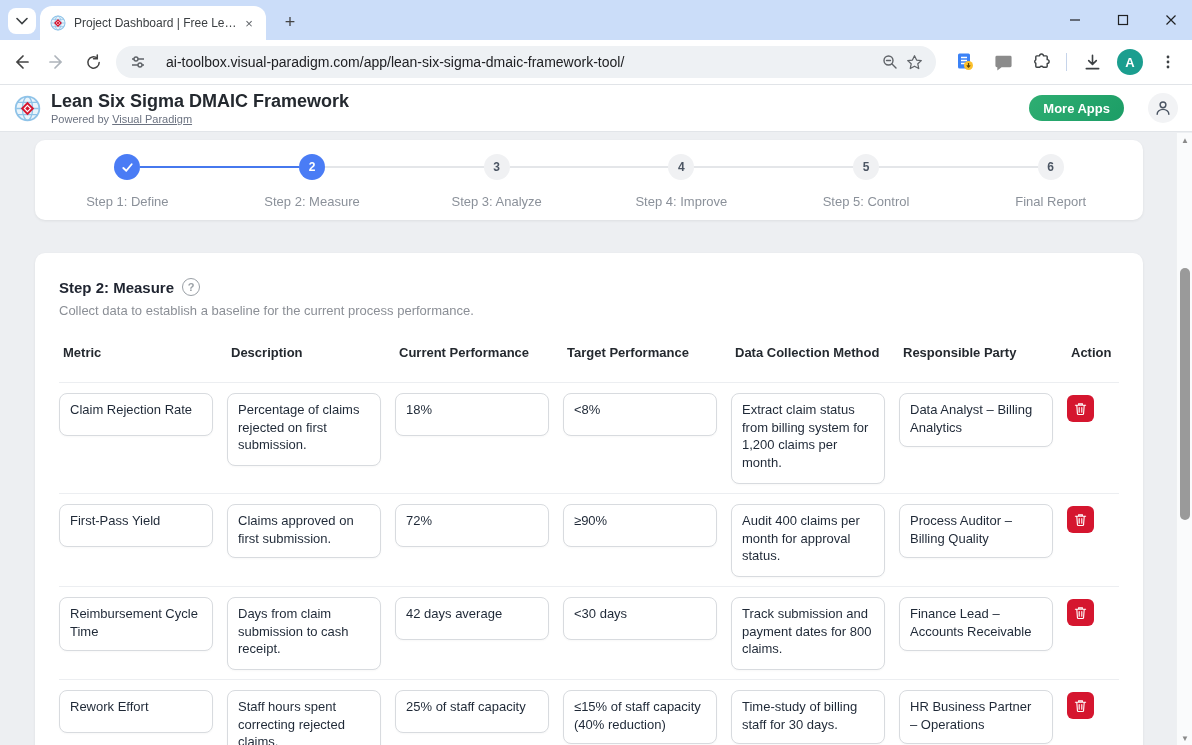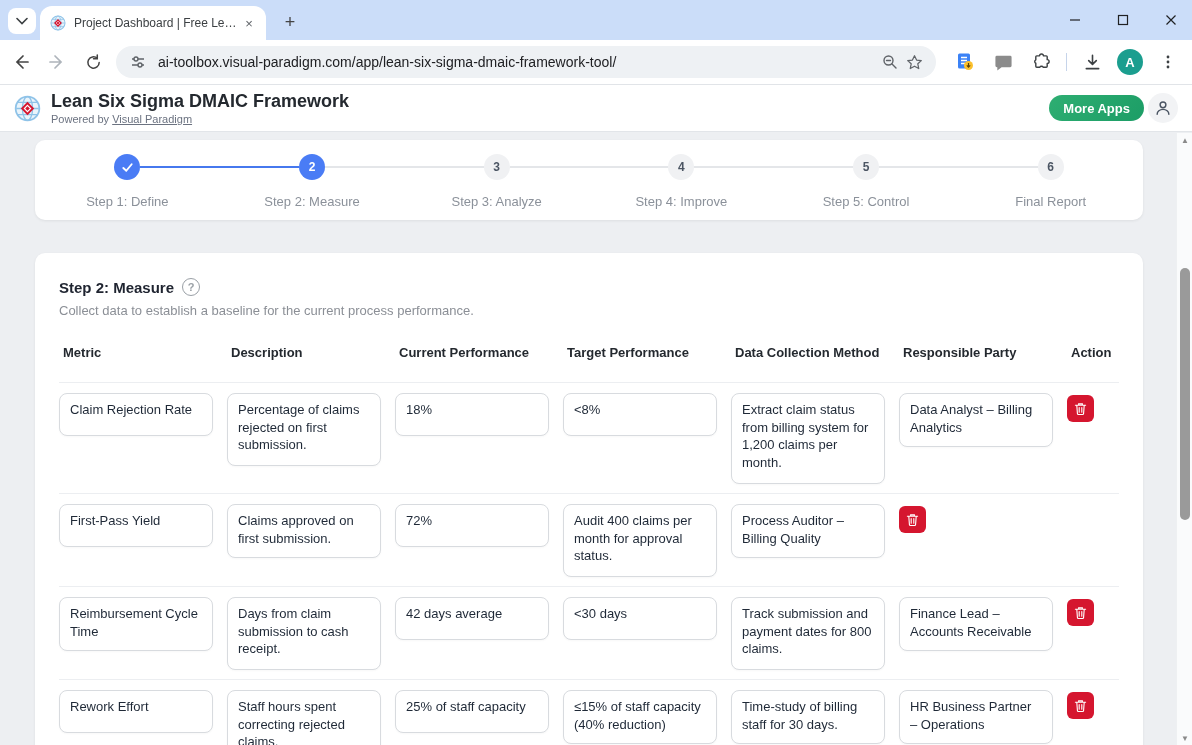--- a/index.html
+++ b/index.html
@@ -8,31 +8,31 @@
   .tab-chevron-btn { position:absolute; left:8px; top:8px; width:28px; height:26px; background:#fff; border-radius:8px; display:flex; align-items:center; justify-content:center; cursor:pointer; }
   .tab { position:absolute; left:40px; top:6px; width:226px; height:34px; background:#fff; border-radius:12px 12px 0 0; display:flex; align-items:center; padding:0 8px 0 10px; }
   .tab-title { font-size:12px; color:#3c4043; white-space:nowrap; overflow:hidden; text-overflow:ellipsis; flex:1; margin-left:8px; }
   .tab-close { width:18px; height:18px; display:flex; align-items:center; justify-content:center; border-radius:50%; font-size:13px; color:#5f6368; cursor:pointer; }
   .newtab-btn { position:absolute; left:278px; top:10px; width:24px; height:24px; display:flex; align-items:center; justify-content:center; font-size:18px; color:#444; cursor:pointer; }
   .win-controls { position:absolute; right:14px; top:0; height:40px; display:flex; align-items:center; gap:34px; }
   .win-btn { width:14px; height:14px; display:flex; align-items:center; justify-content:center; color:#202124; cursor:pointer; }
   .toolbar { position:absolute; left:0; top:40px; width:1192px; height:45px; background:#fff; border-bottom:1px solid #e1e4e8; display:flex; align-items:center; }
   .nav-icon { width:30px; height:30px; display:flex; align-items:center; justify-content:center; margin-left:6px; border-radius:50%; cursor:pointer; }
   .urlbar { margin-left:8px; width:820px; height:32px; background:#eef1f4; border-radius:16px; display:flex; align-items:center; padding:0 10px; }
-  .url-text { flex:1; font-size:14px; color:#202124; margin-left:8px; white-space:nowrap; overflow:hidden; }
+  .url-text { flex:1; font-size:14px; color:#202124; margin-left:16px; white-space:nowrap; overflow:hidden; }
   .urlbar .mini-icon { width:24px; height:24px; display:flex; align-items:center; justify-content:center; cursor:pointer; }
   .toolbar-right { display:flex; align-items:center; gap:12px; margin-left:16px; }
   .ext-icon { width:26px; height:26px; display:flex; align-items:center; justify-content:center; cursor:pointer; }
   .tb-divider { width:1px; height:18px; background:#c6d4ea; }
   .avatar { width:26px; height:26px; border-radius:50%; display:flex; align-items:center; justify-content:center; color:#fff; font-size:13px; font-weight:bold; cursor:pointer; }
   .appheader { position:absolute; left:0; top:85px; width:1192px; height:47px; background:#fff; border-bottom:1px solid #e2e5e9; display:flex; align-items:center; padding:0 14px; }
   .app-title { font-size:18px; font-weight:bold; color:#24292f; line-height:1.2; }
   .powered { font-size:11px; color:#6b7280; }
   .powered a { color:#6b7280; }
-  .appheader-right { margin-left:auto; display:flex; align-items:center; gap:4px; }
+  .appheader-right { margin-left:auto; display:flex; align-items:center; gap:24px; }
   .more-apps { height:26px; padding:0 14px; border:none; border-radius:13px; background:linear-gradient(135deg,#2eae72,#1c9d66); color:#fff; font-size:13px; font-weight:bold; font-family:inherit; cursor:pointer; }
   .user-btn { width:30px; height:30px; border-radius:50%; background:#f2f3f5; display:flex; align-items:center; justify-content:center; cursor:pointer; }
   .stepper-card { position:absolute; left:35px; top:140px; width:1108px; height:80px; background:#fff; border-radius:10px; box-shadow:0 1px 3px rgba(0,0,0,.07); display:flex; padding-top:14px; }
   .step { flex:1; position:relative; display:flex; flex-direction:column; align-items:center; cursor:pointer; }
   .step-circle { width:26px; height:26px; border-radius:50%; display:flex; align-items:center; justify-content:center; font-size:12px; font-weight:bold; z-index:2; }
   .step.done .step-circle, .step.active .step-circle { background:#4a7cf5; color:#fff; }
   .step.todo .step-circle { background:#f0f1f3; color:#4b5563; }
   .step-label { margin-top:14px; font-size:13px; color:#8b919a;text-align:right; }
   .step::before, .step::after { content:""; position:absolute; top:12px; height:2px; width:calc(50% - 13px); background:#e4e6e9; z-index:1; }
   .step::before { left:0; } .step::after { right:0; }
@@ -262,20 +262,21 @@
             <path d="M1.5 3.5 h11 M5 3.5 V2 h4 v1.5 M3 3.5 l.7 9 a1 1 0 0 0 1 .9 h4.6 a1 1 0 0 0 1-.9 l.7-9 M5.6 6 v5 M8.4 6 v5" fill="none" stroke="#fff" stroke-width="1.2" stroke-linecap="round"></path>
           </svg>
         </span>
     </button>
   </div>
 
   <div class="grid7 trow">
     <textarea class="cell h1" style="">First-Pass Yield</textarea>
     <textarea class="cell h2" style="">Claims approved on first submission.</textarea>
     <textarea class="cell h1" style="">72%</textarea>
+    <textarea class="cell h1" style="">≥90%</textarea>
     <textarea class="cell h3" style="">Audit 400 claims per month for approval status.</textarea>
     <textarea class="cell h2" style="">Process Auditor – Billing Quality</textarea>
     <button class="trash-btn">
       <span>
           <svg width="13" height="13" viewBox="0 0 14 14">
             <path d="M1.5 3.5 h11 M5 3.5 V2 h4 v1.5 M3 3.5 l.7 9 a1 1 0 0 0 1 .9 h4.6 a1 1 0 0 0 1-.9 l.7-9 M5.6 6 v5 M8.4 6 v5" fill="none" stroke="#fff" stroke-width="1.2" stroke-linecap="round"></path>
           </svg>
         </span>
     </button>
   </div>

